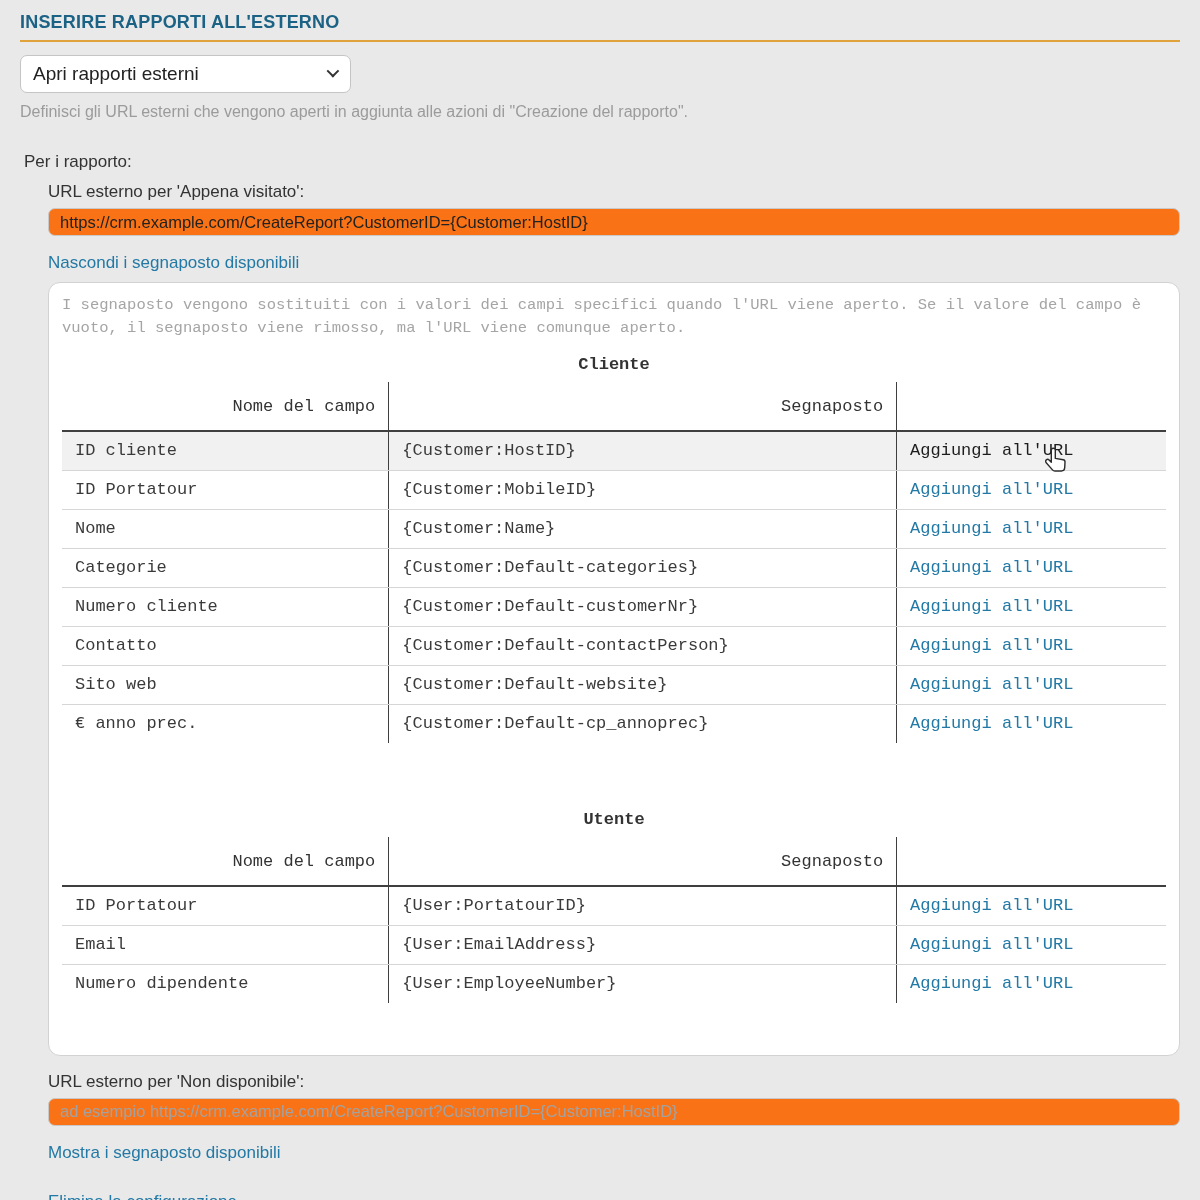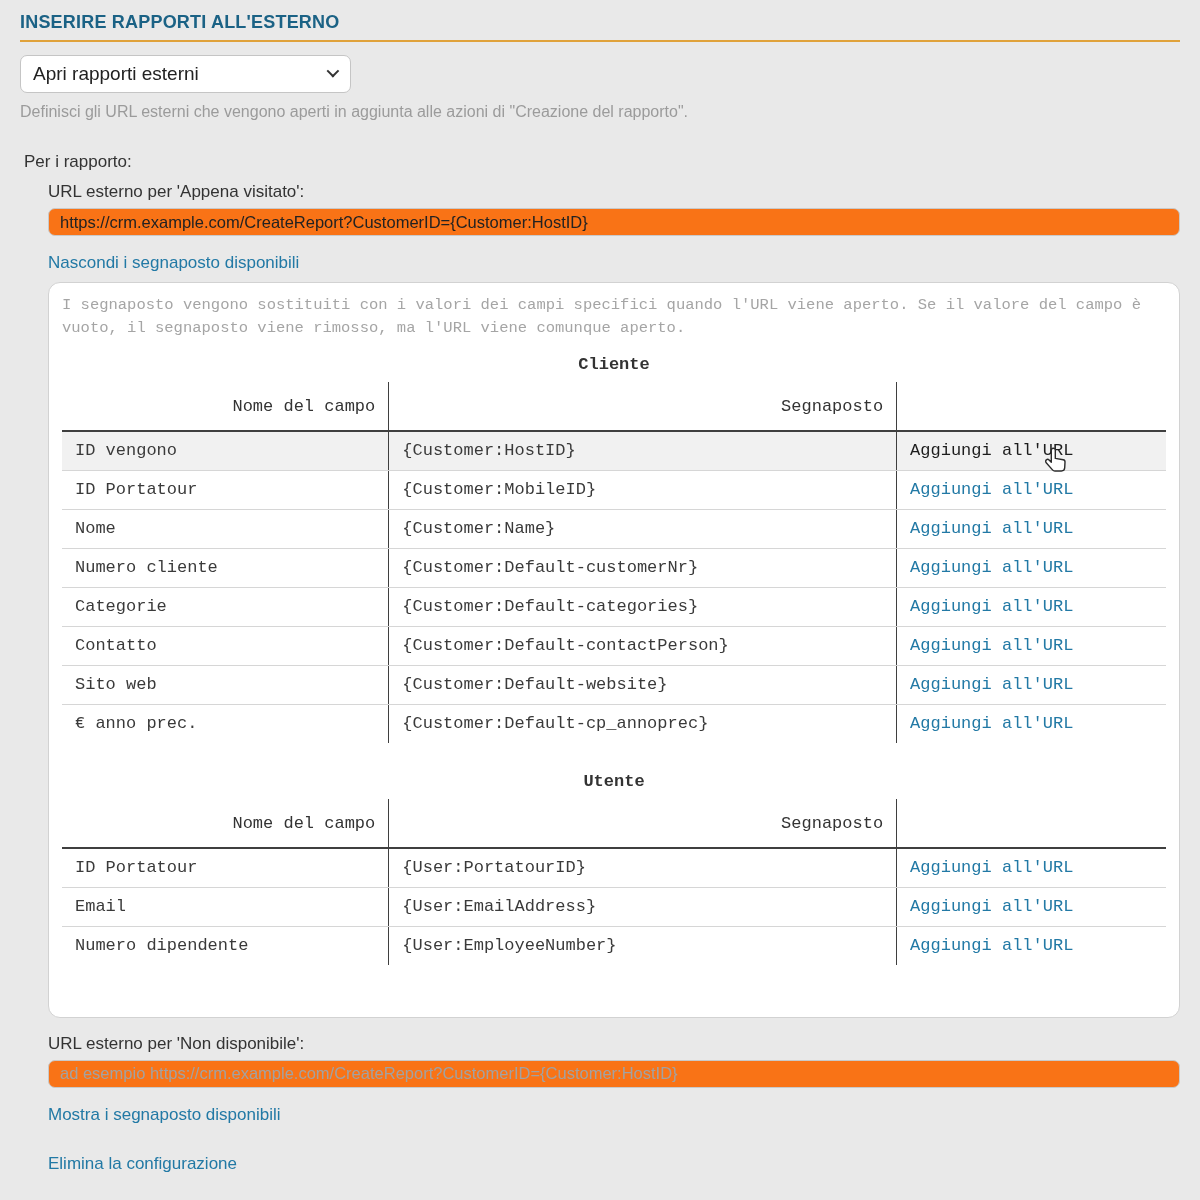--- a/index.html
+++ b/index.html
@@ -92,21 +92,21 @@
     line-height: 1.5;
     color: #a5a5a5;
   }
   .tbl-title {
     text-align: center;
     font-weight: bold;
     font-size: 17px;
     color: #333;
     margin: 14px 0 0 0;
   }
-  .ph-section + .ph-section .tbl-title { margin-top: 29px; }
+  .ph-section + .ph-section .tbl-title { margin-top: 67px; }
 
   table.ph-table {
     width: 100%;
     border-collapse: collapse;
     table-layout: fixed;
     margin-top: 8px;
   }
   .ph-table th {
     font-weight: normal;
     font-size: 17px;
@@ -181,42 +181,42 @@
             </colgroup>
           <thead>
             <tr>
               <th>Nome del campo</th>
               <th>Segnaposto</th>
               <th></th>
             </tr>
           </thead>
           <tbody>
               <tr class="hovered">
-                <td>ID vengono</td>
+                <td>ID cliente</td>
                 <td>{Customer:HostID}</td>
                 <td><a class="add-link">Aggiungi all'URL</a></td>
               </tr>
               <tr>
                 <td>ID Portatour</td>
                 <td>{Customer:MobileID}</td>
                 <td><a class="add-link">Aggiungi all'URL</a></td>
               </tr>
               <tr>
                 <td>Nome</td>
                 <td>{Customer:Name}</td>
                 <td><a class="add-link">Aggiungi all'URL</a></td>
               </tr>
               <tr>
+                <td>Categorie</td>
+                <td>{Customer:Default-categories}</td>
+                <td><a class="add-link">Aggiungi all'URL</a></td>
+              </tr>
+              <tr>
                 <td>Numero cliente</td>
                 <td>{Customer:Default-customerNr}</td>
-                <td><a class="add-link">Aggiungi all'URL</a></td>
-              </tr>
-              <tr>
-                <td>Categorie</td>
-                <td>{Customer:Default-categories}</td>
                 <td><a class="add-link">Aggiungi all'URL</a></td>
               </tr>
               <tr>
                 <td>Contatto</td>
                 <td>{Customer:Default-contactPerson}</td>
                 <td><a class="add-link">Aggiungi all'URL</a></td>
               </tr>
               <tr>
                 <td>Sito web</td>
                 <td>{Customer:Default-website}</td>

